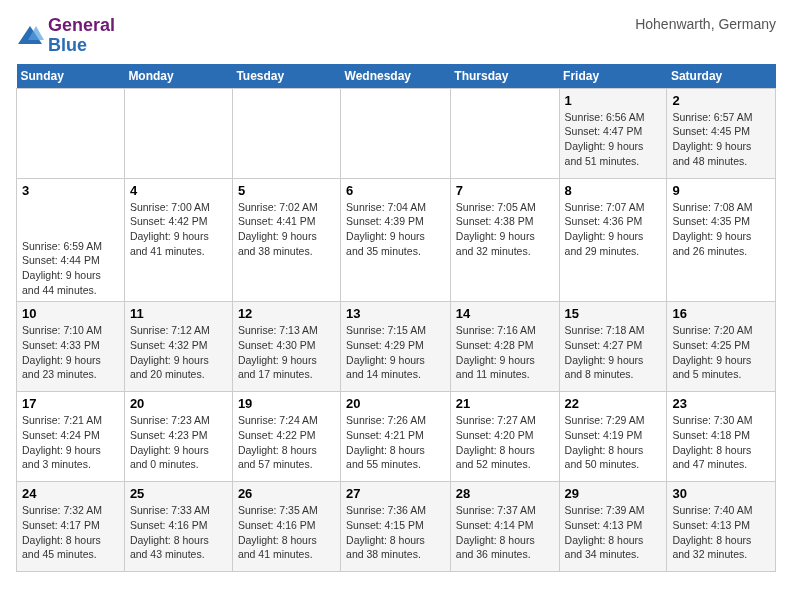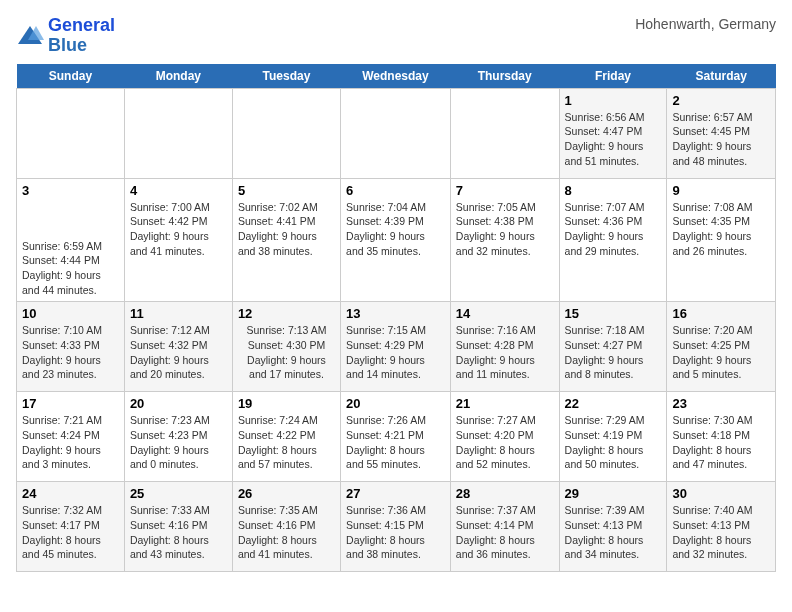--- a/index.html
+++ b/index.html
@@ -21,21 +21,21 @@
       align-items: center;
     }
     .logo-text {
       display: flex;
       flex-direction: column;
       line-height: 1.1;
     }
     .logo-general {
       font-size: 18px;
       font-weight: bold;
-      color: #1d4ed8;
+      color: #701a75;
     }
     .logo-blue {
       font-size: 18px;
       font-weight: bold;
       color: #2a6db5;
     }
     .logo-icon {
       width: 28px;
       height: 28px;
       margin-right: 4px;
@@ -54,21 +54,21 @@
     }
     table {
       width: 100%;
       border-collapse: collapse;
       font-size: 11px;
     }
     thead th {
       background: #2a6db5;
       color: #fff;
       padding: 5px 4px;
-      text-align: center;
+      text-align: left;
       font-size: 12px;
       font-weight: bold;
     }
     tbody td {
       border: 1px solid #ccc;
       vertical-align: top;
       padding: 4px 5px;
       min-height: 80px;
       height: 90px;
       width: 113px;
@@ -198,21 +198,21 @@
 Daylight: 9 hours and 23 minutes.</div>
         </td>
         <td>
           <span class="day-num">11</span>
           <div class="day-info" style="white-space: pre-line;">Sunrise: 7:12 AM
 Sunset: 4:32 PM
 Daylight: 9 hours and 20 minutes.</div>
         </td>
         <td>
           <span class="day-num">12</span>
-          <div class="day-info" style="white-space: pre-line; text-align: center;">Sunrise: 7:13 AM
+          <div class="day-info" style="white-space: pre-line;">Sunrise: 7:13 AM
 Sunset: 4:30 PM
 Daylight: 9 hours and 17 minutes.</div>
         </td>
         <td>
           <span class="day-num">13</span>
           <div class="day-info" style="white-space: pre-line;">Sunrise: 7:15 AM
 Sunset: 4:29 PM
 Daylight: 9 hours and 14 minutes.</div>
         </td>
         <td>

